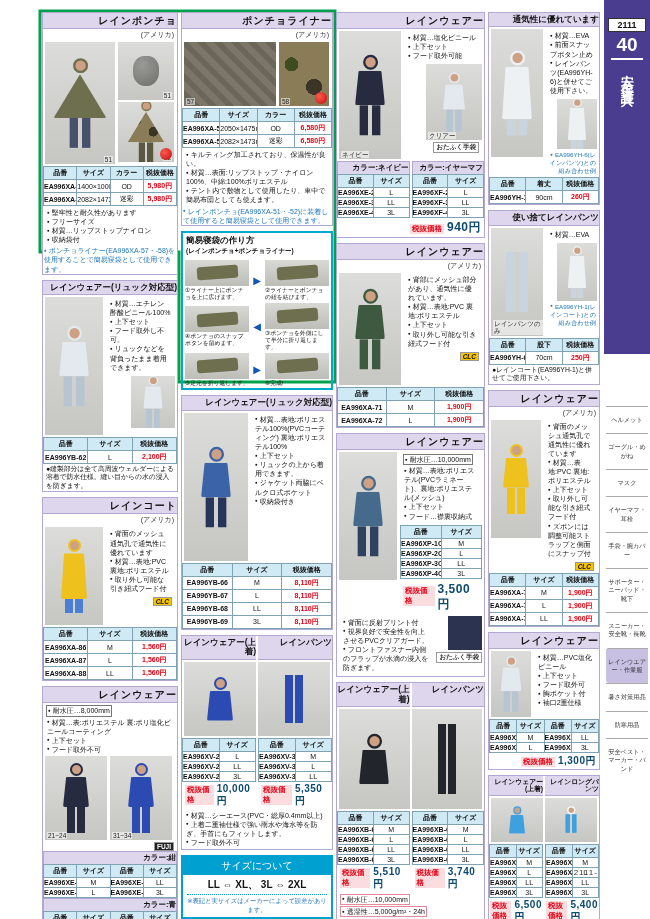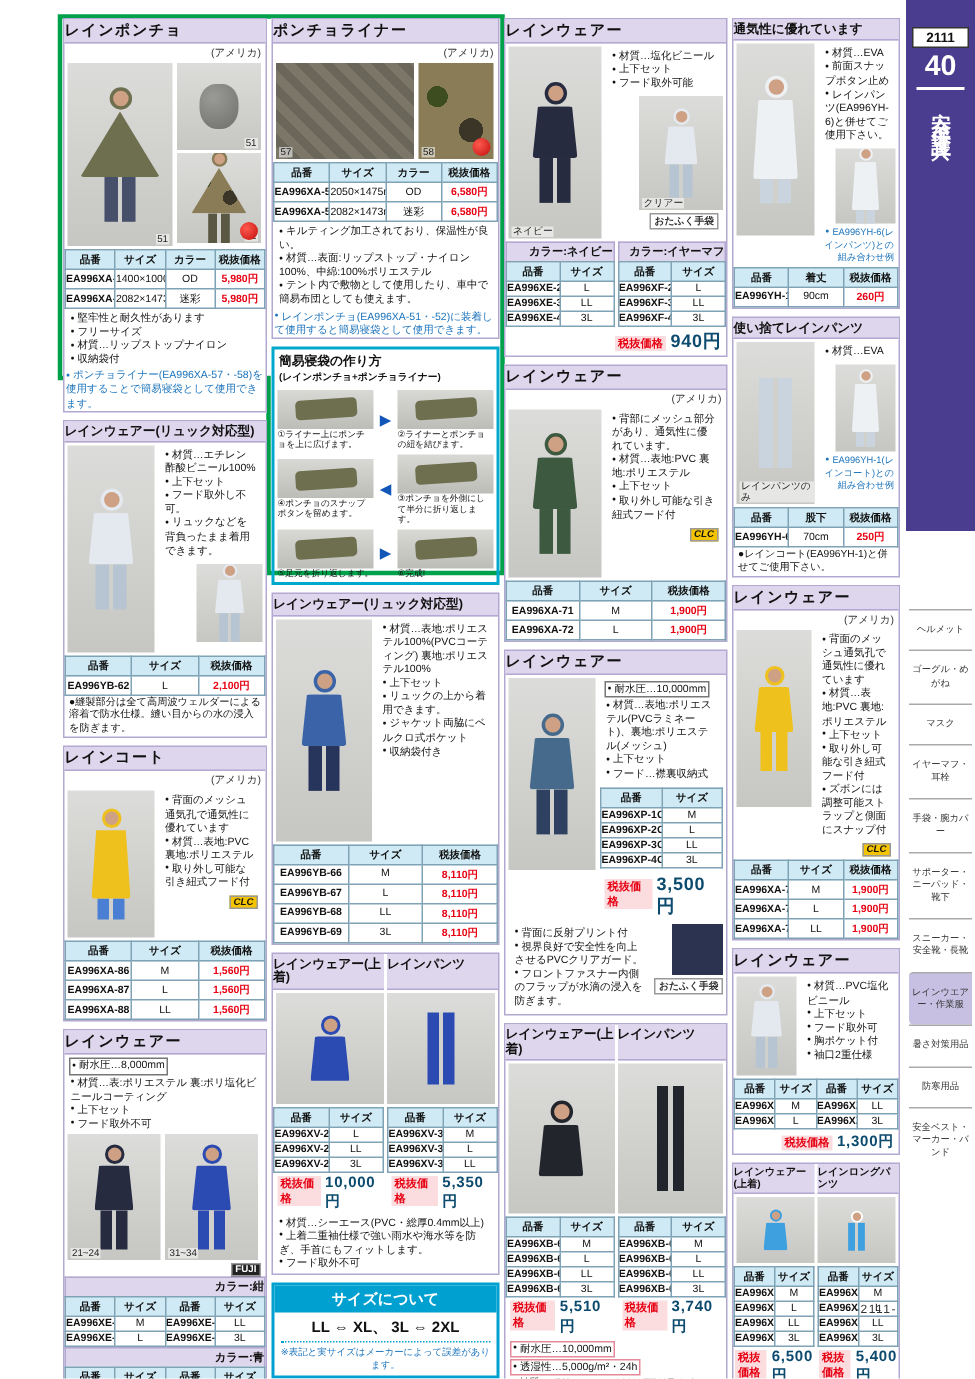--- a/index.html
+++ b/index.html
@@ -4,21 +4,21 @@
 <style>
   html,body{margin:0;padding:0}
   body{width:650px;height:919px;position:relative;background:#fff;overflow:hidden;
        font-family:"Liberation Sans","DejaVu Sans",sans-serif;color:#111;-webkit-font-smoothing:antialiased}
   .col{position:absolute;top:12px;display:flex;flex-direction:column;gap:5px}
   #col1{left:42px;width:136px}
   #col2{left:181px;width:152px}
   #col3{left:336px;width:149px}
   #col4{left:488px;width:112px}
   .sec{border:1px solid #b3a8d2;background:#fff}
-  .sec-h{background:#ddd6ec;border-bottom:1px solid #b3a8d2;font-weight:bold;text-align:left;
+  .sec-h{background:#ddd6ec;border-bottom:1px solid #b3a8d2;font-weight:bold;text-align:right;
          font-size:10px;padding:2px 0;letter-spacing:1px;line-height:1.1}
   .sec-h.sm{font-size:8.5px;letter-spacing:0}
   .origin{text-align:right;font-size:7px;color:#333;padding:1px 3px 0}
   .body{display:flex;gap:3px;padding:2px;align-items:flex-start}
   .vcol{display:flex;flex-direction:column;gap:2px;flex:1}
   
   .photo{background:linear-gradient(180deg,#dcdcda,#c6c6c2);position:relative;overflow:hidden;
          display:flex;align-items:center;justify-content:center;flex:none}
   .tag{position:absolute;left:2px;bottom:1px;font-size:6.5px;color:#222;background:rgba(255,255,255,.55);padding:0 1px;line-height:1.1}
   .tag.r{left:auto;right:2px}
@@ -83,21 +83,21 @@
   .howto-h{font-size:8.5px;font-weight:bold;padding:2px 3px 0}
   .howto-sub{font-size:6.5px;font-weight:bold;padding:0 3px 2px}
   .hgrid{display:grid;grid-template-columns:1fr 12px 1fr;gap:2px;padding:2px;align-items:center}
   .hcell{display:flex;flex-direction:column;gap:1px}
   .mini{height:26px;background:linear-gradient(180deg,#d8d8d4,#bdbdb8);position:relative}
   .mini::after{content:"";position:absolute;left:18%;top:25%;width:64%;height:50%;background:#6d6f4e;border-radius:3px;transform:rotate(-4deg)}
   .hcap{font-size:5.8px;line-height:1.2}
   .arrow{color:#1257b8;font-size:10px;text-align:center;font-weight:bold}
   
   .sizebox{border:2px solid #00a0d0}
-  .sizebox .sec-h2{background:#00a0d0;color:#fff;font-weight:bold;text-align:center;font-size:10px;padding:2px 0}
+  .sizebox .sec-h2{background:#00a0d0;color:#fff;font-weight:normal;text-align:center;font-size:10px;padding:2px 0}
   .equiv{font-weight:bold;text-align:center;font-size:10px;padding:3px 0 2px;border-bottom:1px dotted #00a0d0;margin:0 4px}
   .sizenote{font-size:6.3px;color:#1c74bc;text-align:center;padding:2px}
   
   #greenbox{position:absolute;left:0;top:0;pointer-events:none}
   
   #side{position:absolute;left:604px;top:0;width:46px;height:919px}
   .side-top{background:#4a3c8f;height:338px;padding-top:16px}
   .pcode{background:#fff;border:1px solid #333;margin:2px 4px;text-align:center;font-size:9px;font-weight:bold;padding:1px 0}
   .bigno{color:#fff;font-size:19px;font-weight:bold;text-align:center;border-bottom:2px solid #fff;margin:1px 7px 4px;padding-bottom:2px}
   .vtext{color:#fff;writing-mode:vertical-rl;font-size:13px;font-weight:bold;letter-spacing:5px;margin:4px auto 0;display:block;height:200px;text-align:left}

